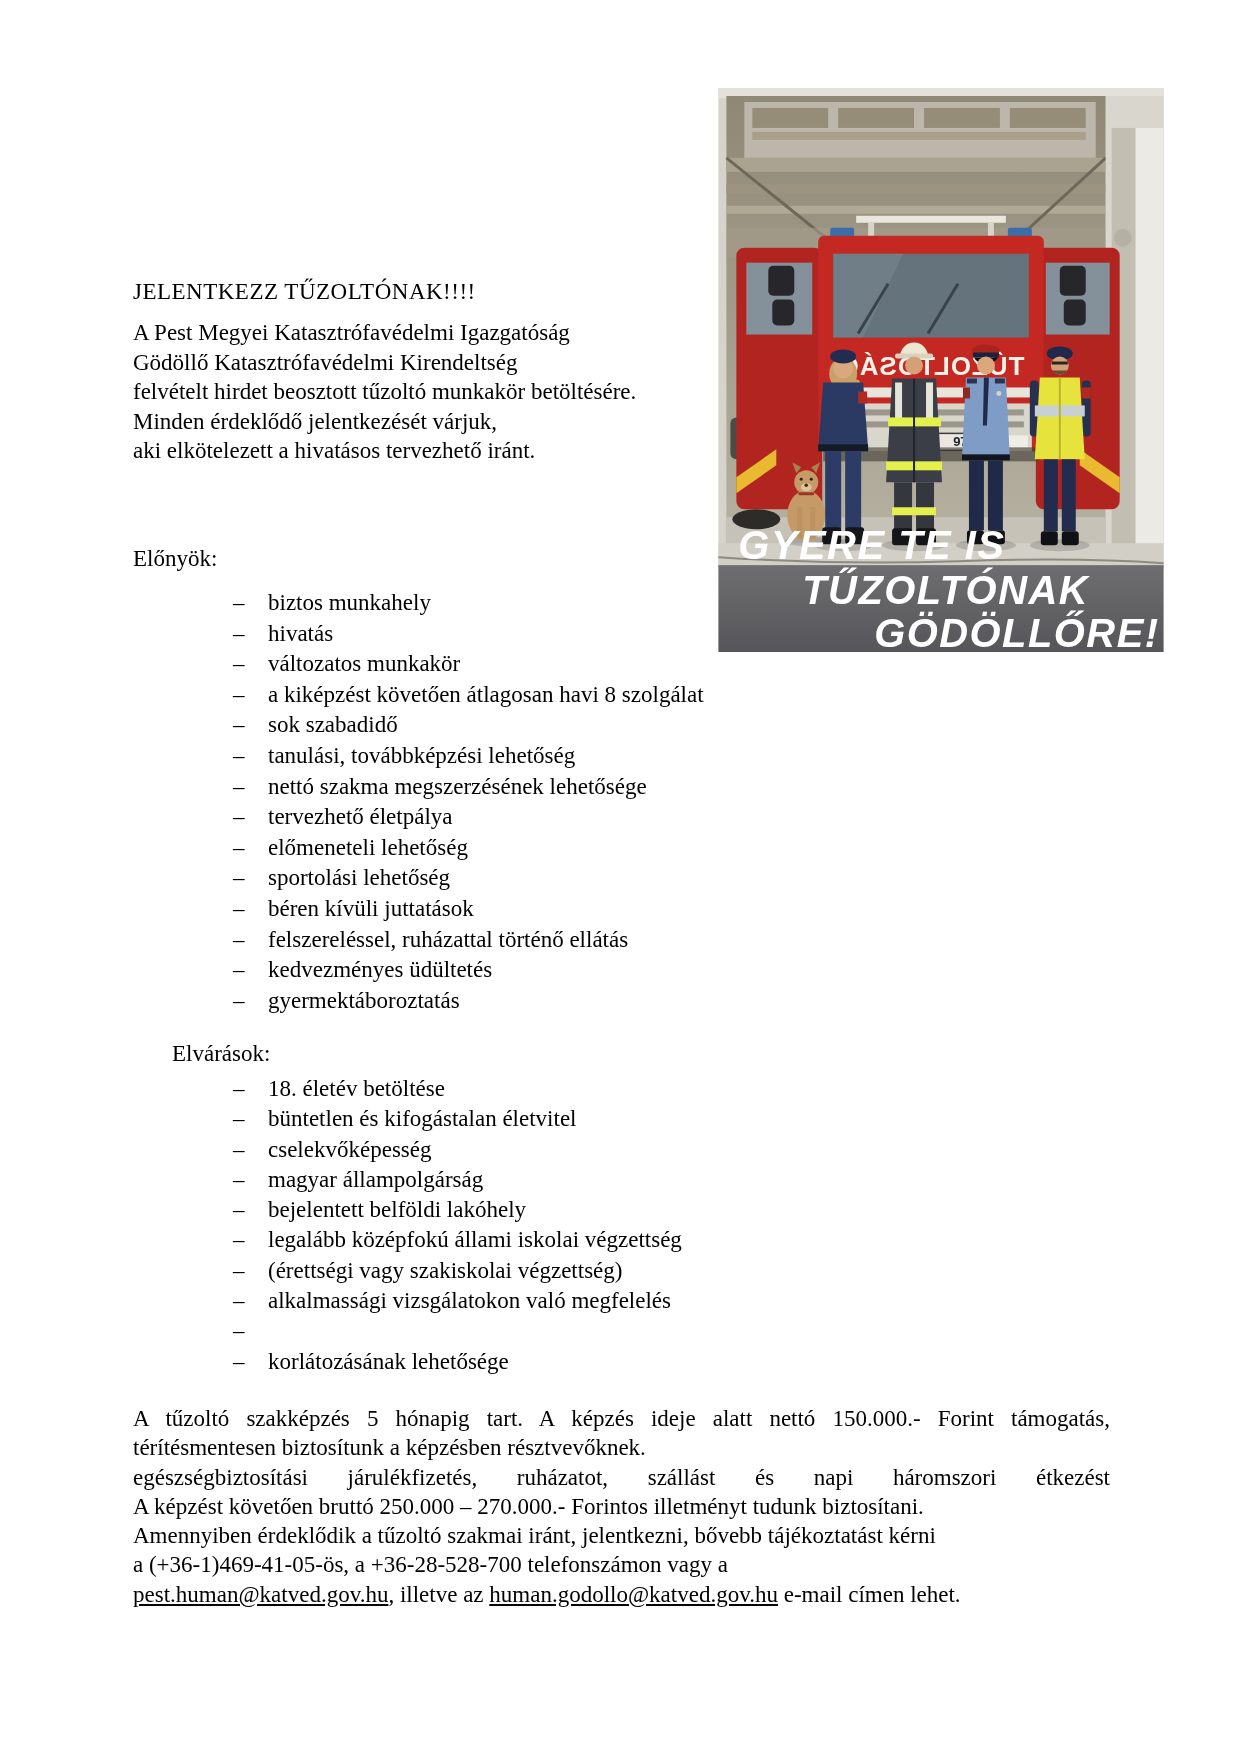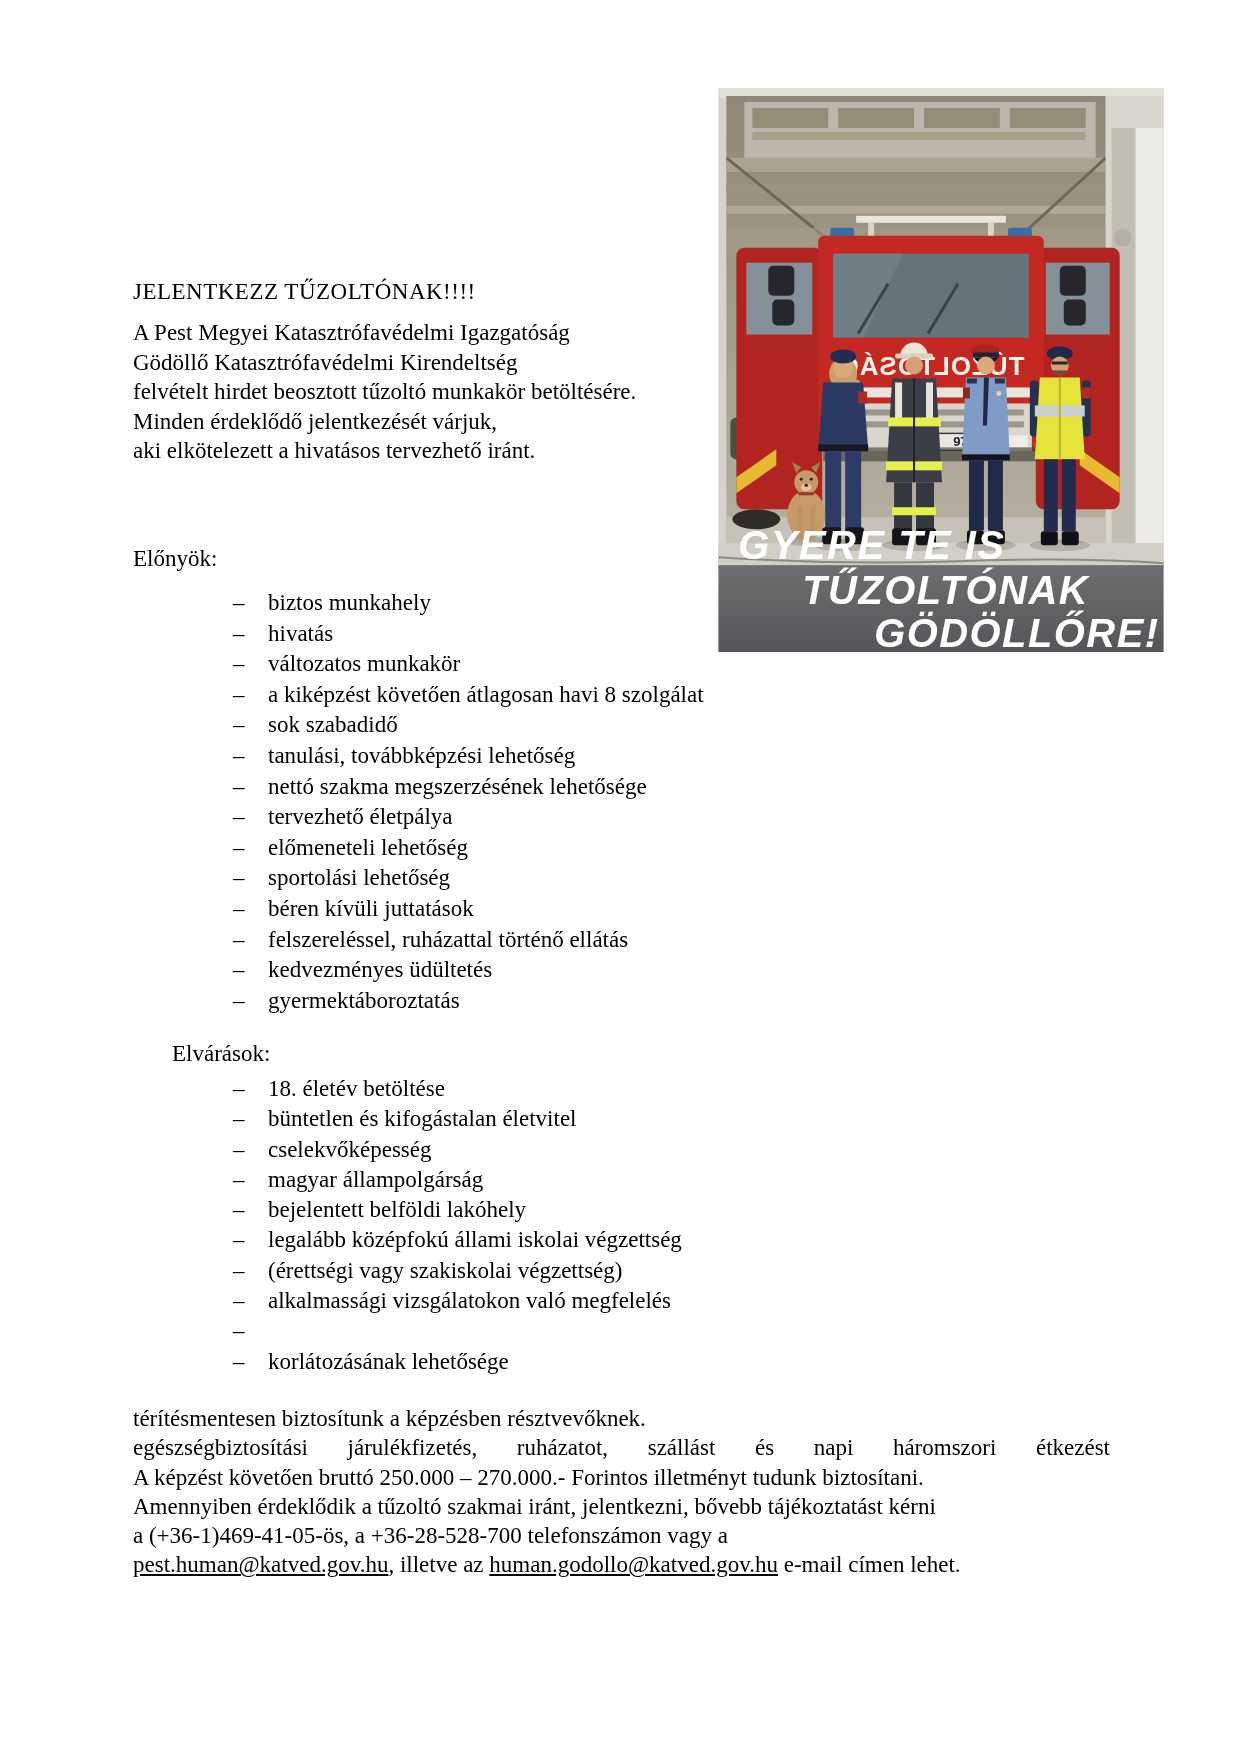--- a/index.html
+++ b/index.html
@@ -149,20 +149,21 @@
       <div class="list-item">
         <span class="dash">–</span>
       </div>
       <div class="list-item">
         <span class="dash">–</span>
         <span class="item-text">korlátozásának lehetősége</span>
       </div>
   </div>
 
   <div class="closing">
+    <div class="cline justify">A tűzoltó szakképzés 5 hónapig tart. A képzés ideje alatt nettó 150.000.-  Forint támogatás,</div>
       <div class="cline">térítésmentesen biztosítunk a képzésben résztvevőknek.</div>
     <div class="cline justify">egészségbiztosítási járulékfizetés, ruházatot, szállást és napi háromszori étkezést</div>
       <div class="cline">A képzést követően bruttó 250.000 – 270.000.- Forintos illetményt tudunk biztosítani.</div>
       <div class="cline">Amennyiben érdeklődik a tűzoltó szakmai iránt, jelentkezni, bővebb tájékoztatást kérni</div>
       <div class="cline">a (+36-1)469-41-05-ös, a +36-28-528-700 telefonszámon vagy a</div>
     <div class="cline">
       <span class="email">pest.human@katved.gov.hu</span><span>, illetve az </span><span class="email">human.godollo@katved.gov.hu</span><span> e-mail címen lehet.</span>
     </div>
   </div>
 

